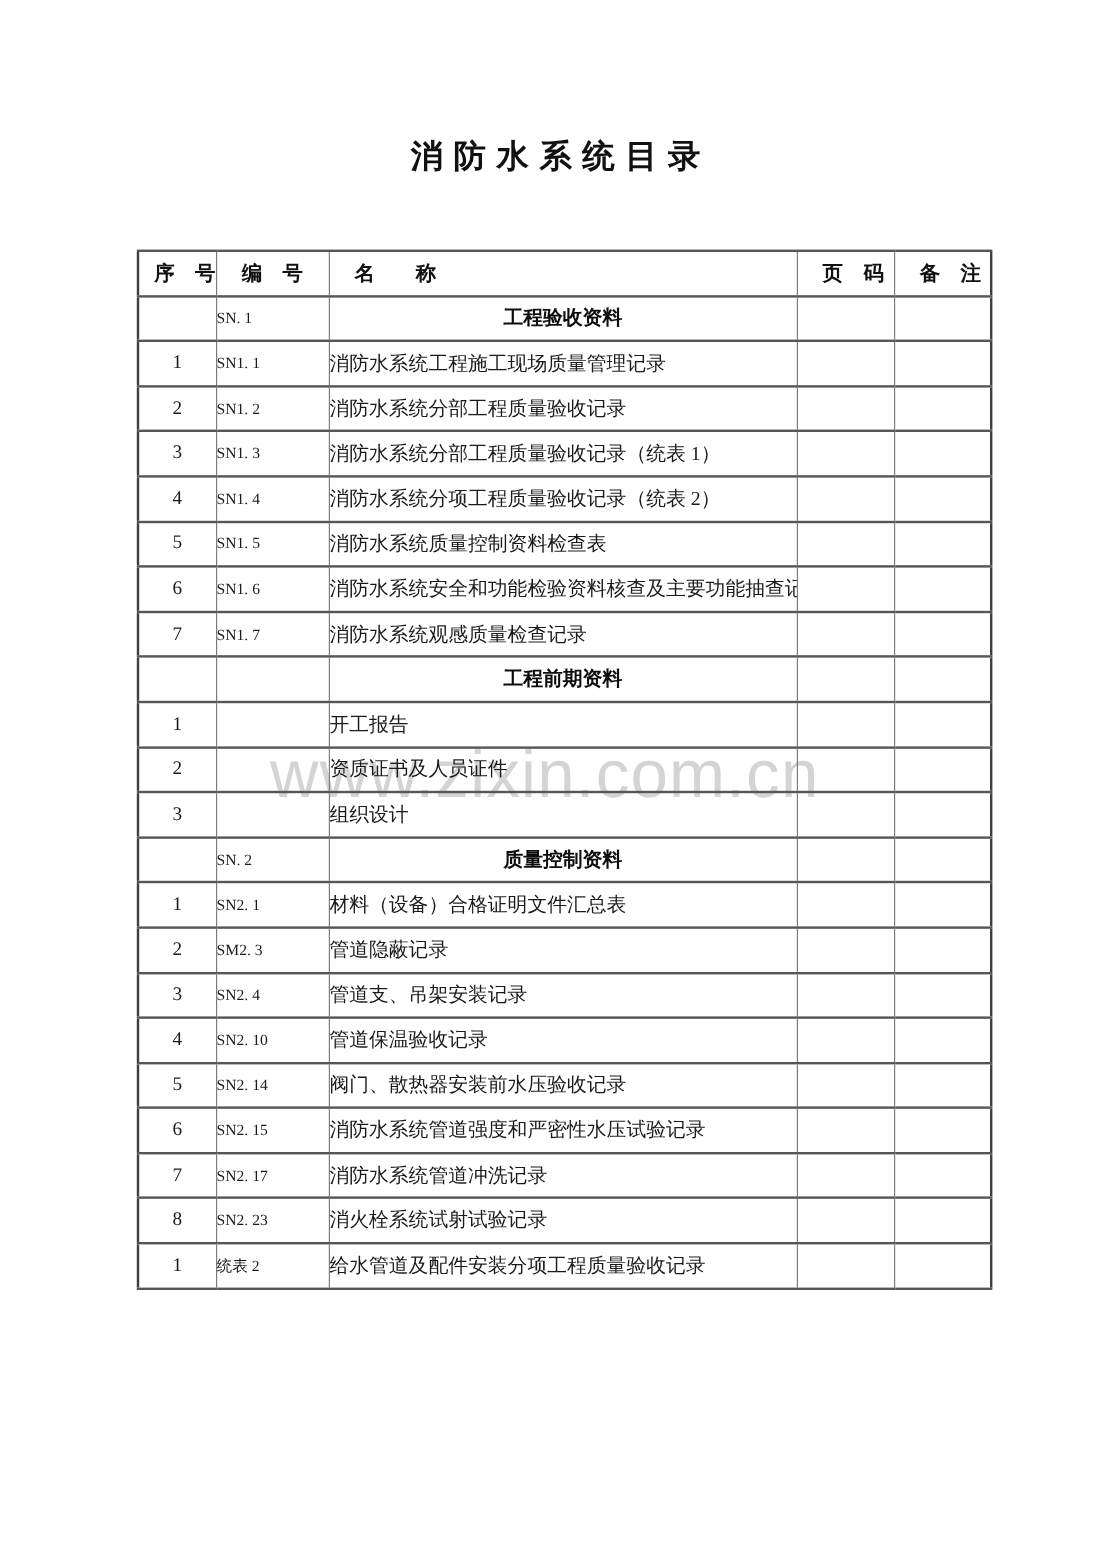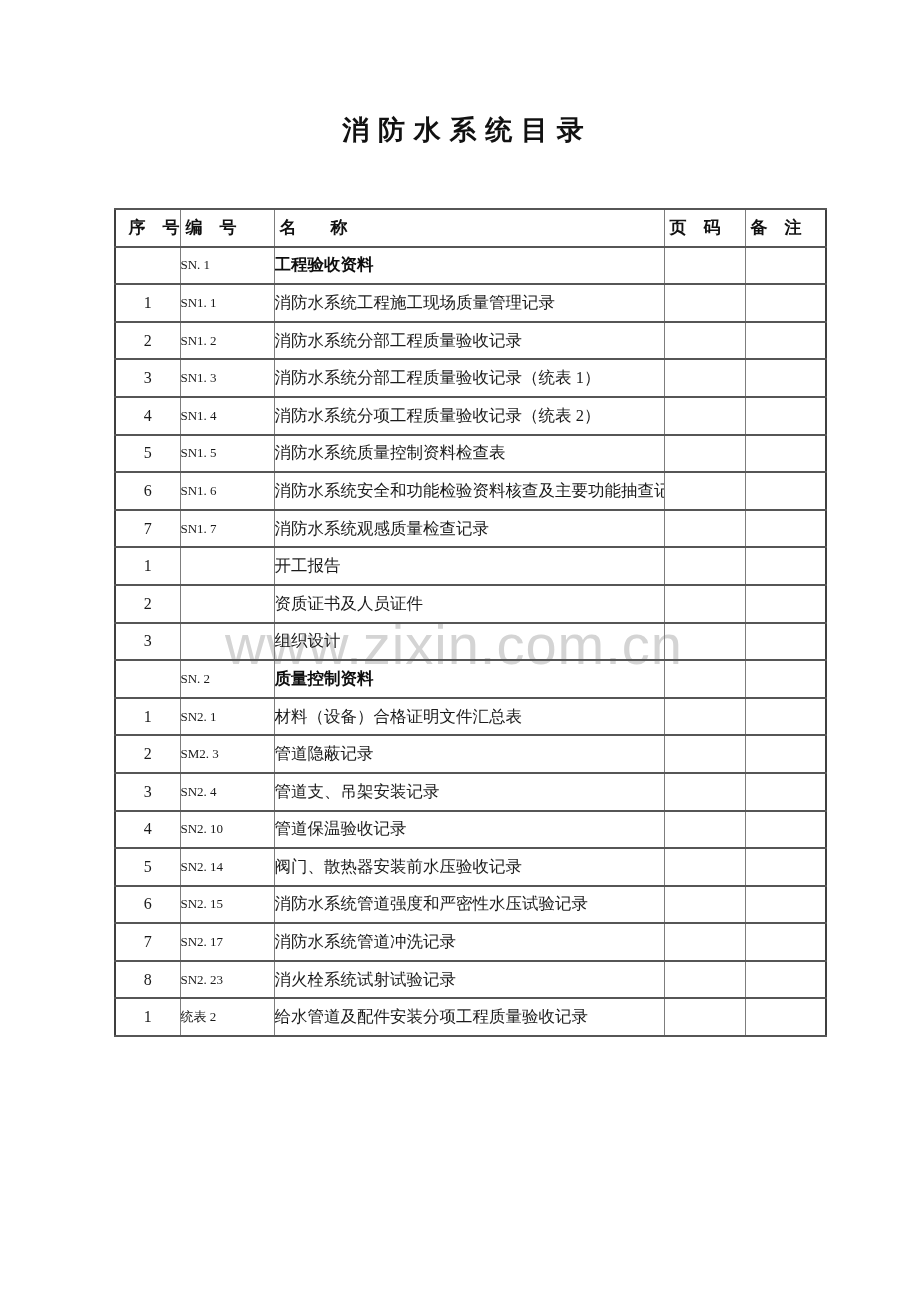--- a/index.html
+++ b/index.html
@@ -69,37 +69,37 @@
     padding: 0;
     overflow: hidden;
     white-space: nowrap;
     background: transparent;
     vertical-align: middle;
   }
   table.toc th {
     font-size: 17px;
     font-weight: bold;
     text-align: left;
-    padding-left: 5px;
+    padding-left: 21px;
     color: #111;
   }
   table.toc th.seq { text-align: right; padding-left: 0; }
   td.seq {
     text-align: center;
     font-size: 16px;
   }
   td.code {
     padding-left: 4px;
     font-size: 13px;
   }
   td.name {
     padding-left: 4px;
     font-size: 16.5px;
   }
-  td.name.bold { font-weight: bold; color: #0d0d0d; }
+  td.name.bold { font-weight: bold; color: #0d0d0d; text-align: center; }
 </style>
 </head>
 <body>
 
 <div class="page">
   <h1 class="doc-title">消 防 水 系 统 目 录</h1>
 
   <div class="watermark">www.zixin.com.cn</div>
 
   <table class="toc">
@@ -170,20 +170,27 @@
           <td class="remark"></td>
         </tr>
         <tr>
           <td class="seq">7</td>
           <td class="code">SN1. 7</td>
           <td class="name">消防水系统观感质量检查记录</td>
           <td class="page"></td>
           <td class="remark"></td>
         </tr>
         <tr>
+          <td class="seq"></td>
+          <td class="code"></td>
+          <td class="name bold">工程前期资料</td>
+          <td class="page"></td>
+          <td class="remark"></td>
+        </tr>
+        <tr>
           <td class="seq">1</td>
           <td class="code"></td>
           <td class="name">开工报告</td>
           <td class="page"></td>
           <td class="remark"></td>
         </tr>
         <tr>
           <td class="seq">2</td>
           <td class="code"></td>
           <td class="name">资质证书及人员证件</td>

